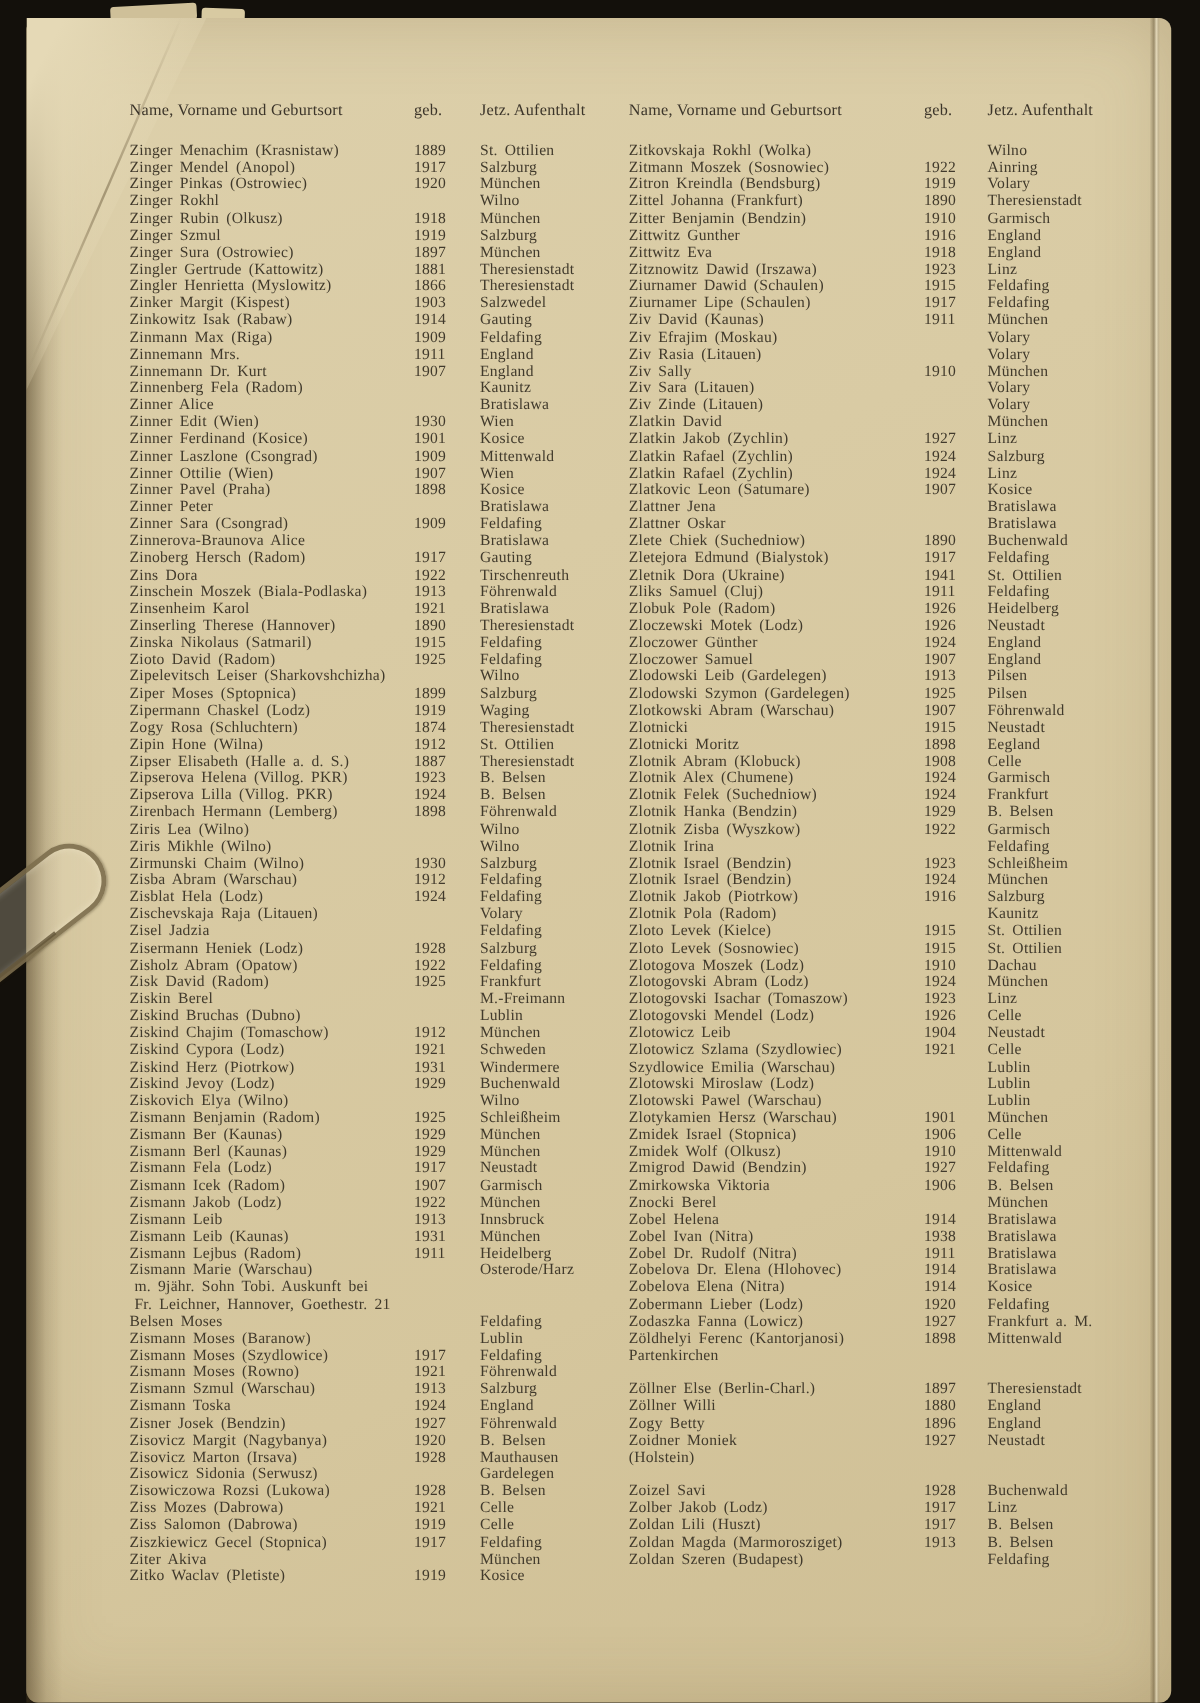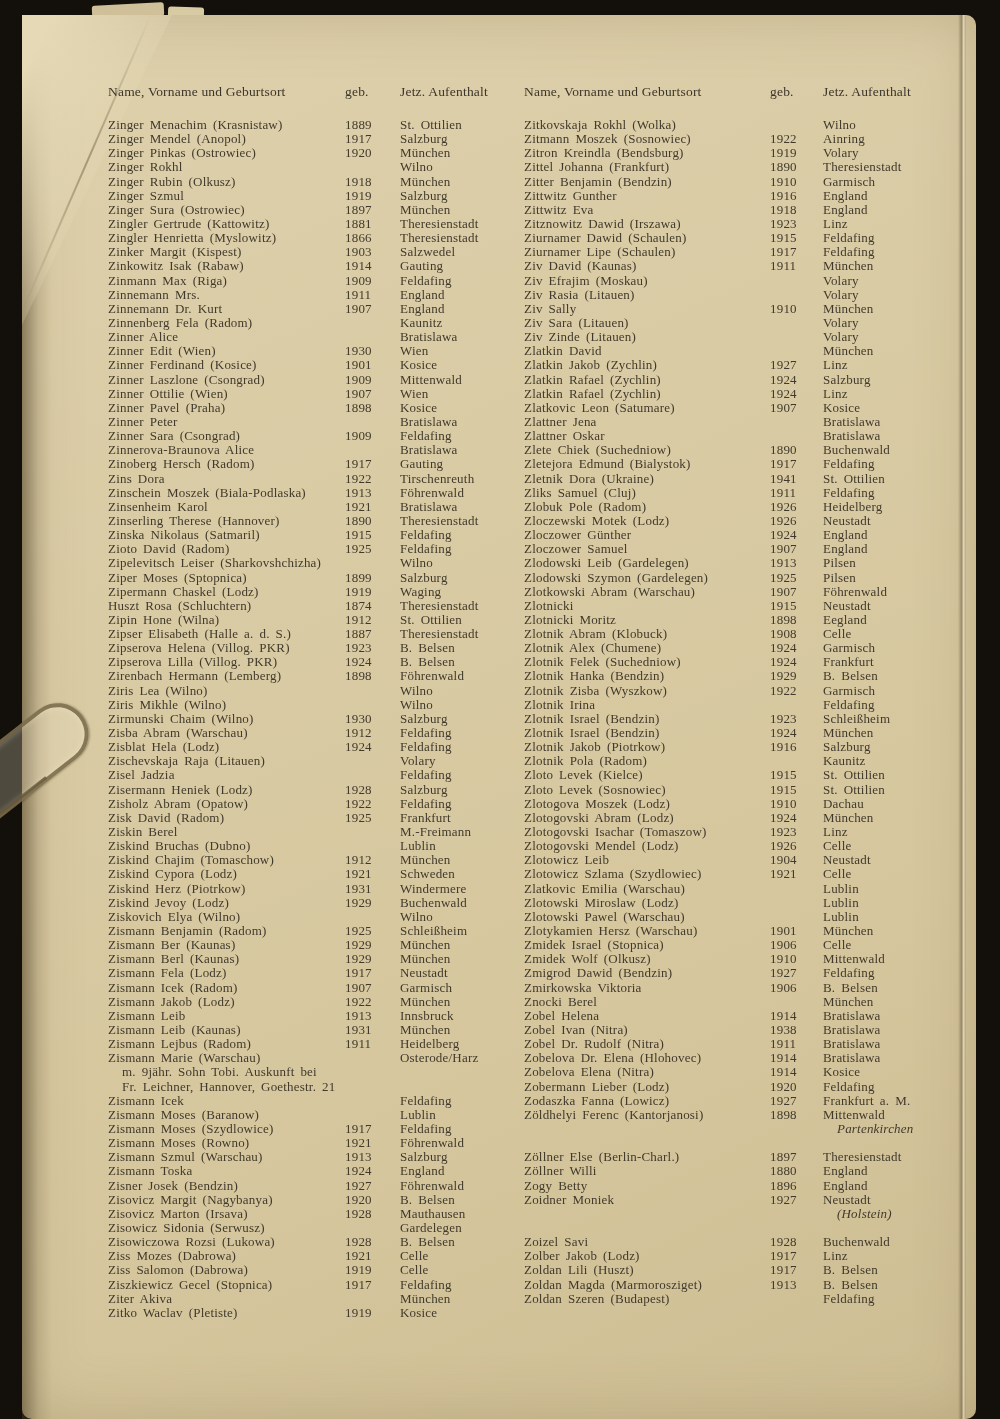--- a/index.html
+++ b/index.html
@@ -60,22 +60,22 @@
   .hdr{display:flex;font-size:13.5px;color:#3c352a;white-space:nowrap;letter-spacing:0.2px;}
   .rows{margin-top:18px;}
   .row{display:flex;height:14.15px;line-height:14.15px;font-size:13px;white-space:nowrap;letter-spacing:0.2px;word-spacing:2.5px;}
   .row.blank{height:14.15px;}
   .n,.g,.o,.note,.ocont{display:inline-block;overflow:visible;}
   .col-left .n,.col-left .hn{width:237px;}
   .col-left .o,.col-left .ho{margin-left:22px;}
   .col-right .n,.col-right .hn{width:246px;}
   .col-right .o,.col-right .ho{margin-left:20px;}
   .g,.hg{width:33px;}
-  .note{margin-left:14px;text-align:center;}
-  .col-right .ocont{margin-left:313px;font-style:italic;}
+  .note{margin-left:4px;text-align:center;}
+  .col-right .ocont{}
 </style>
 </head>
 <body>
 
 <div class="torn-bit torn-1"></div>
 <div class="torn-bit torn-2"></div>
 
 <div class="page">
   <div class="fold-corner"></div>
   <div class="crease-line"></div>
@@ -251,21 +251,21 @@
           <span class="n">Ziper Moses (Sptopnica)</span>
           <span class="g">1899</span>
           <span class="o">Salzburg</span>
         </div>
         <div class="row">
           <span class="n">Zipermann Chaskel (Lodz)</span>
           <span class="g">1919</span>
           <span class="o">Waging</span>
         </div>
         <div class="row">
-          <span class="n">Huszt Rosa (Schluchtern)</span>
+          <span class="n">Zogy Rosa (Schluchtern)</span>
           <span class="g">1874</span>
           <span class="o">Theresienstadt</span>
         </div>
         <div class="row">
           <span class="n">Zipin Hone (Wilna)</span>
           <span class="g">1912</span>
           <span class="o">St. Ottilien</span>
         </div>
         <div class="row">
           <span class="n">Zipser Elisabeth (Halle a. d. S.)</span>
@@ -422,21 +422,21 @@
           <span class="g"></span>
           <span class="o">Osterode/Harz</span>
         </div>
         <div class="row">
           <span class="note">m. 9jähr. Sohn Tobi. Auskunft bei</span>
         </div>
         <div class="row">
           <span class="note">Fr. Leichner, Hannover, Goethestr. 21</span>
         </div>
         <div class="row">
-          <span class="n">Zismann Icek</span>
+          <span class="n">Belsen Moses</span>
           <span class="g"></span>
           <span class="o">Feldafing</span>
         </div>
         <div class="row">
           <span class="n">Zismann Moses (Baranow)</span>
           <span class="g"></span>
           <span class="o">Lublin</span>
         </div>
         <div class="row">
           <span class="n">Zismann Moses (Szydlowice)</span>
@@ -782,21 +782,21 @@
           <span class="n">Zlotowicz Leib</span>
           <span class="g">1904</span>
           <span class="o">Neustadt</span>
         </div>
         <div class="row">
           <span class="n">Zlotowicz Szlama (Szydlowiec)</span>
           <span class="g">1921</span>
           <span class="o">Celle</span>
         </div>
         <div class="row">
-          <span class="n">Zlatkovic Emilia (Warschau)</span>
+          <span class="n">Szydlowice Emilia (Warschau)</span>
           <span class="g"></span>
           <span class="o">Lublin</span>
         </div>
         <div class="row">
           <span class="n">Zlotowski Miroslaw (Lodz)</span>
           <span class="g"></span>
           <span class="o">Lublin</span>
         </div>
         <div class="row">
           <span class="n">Zlotowski Pawel (Warschau)</span>

